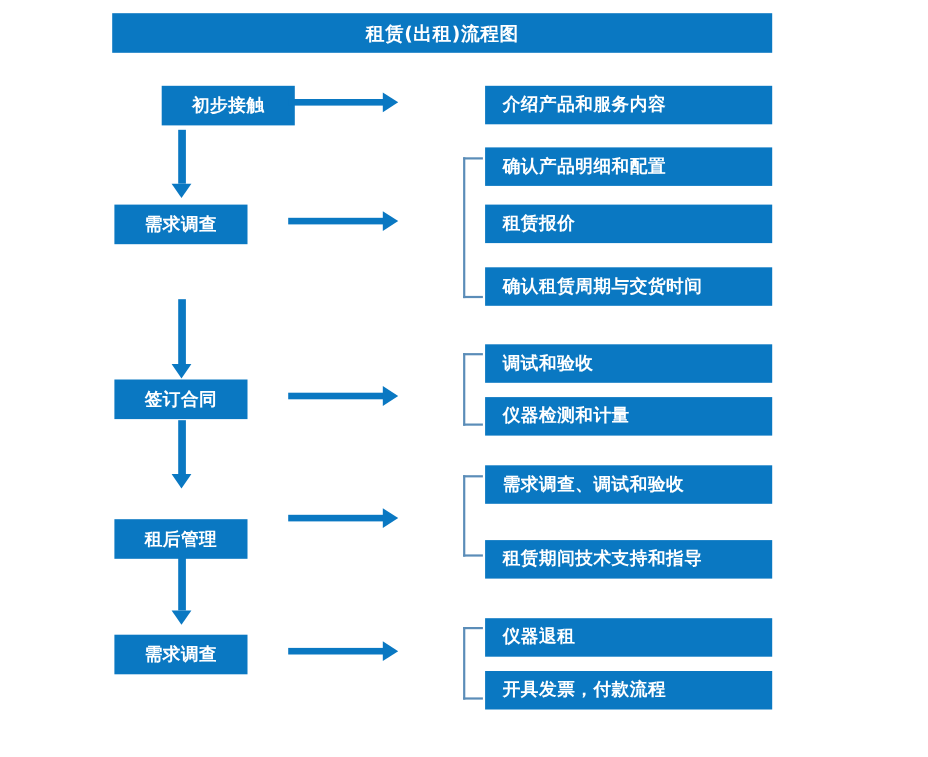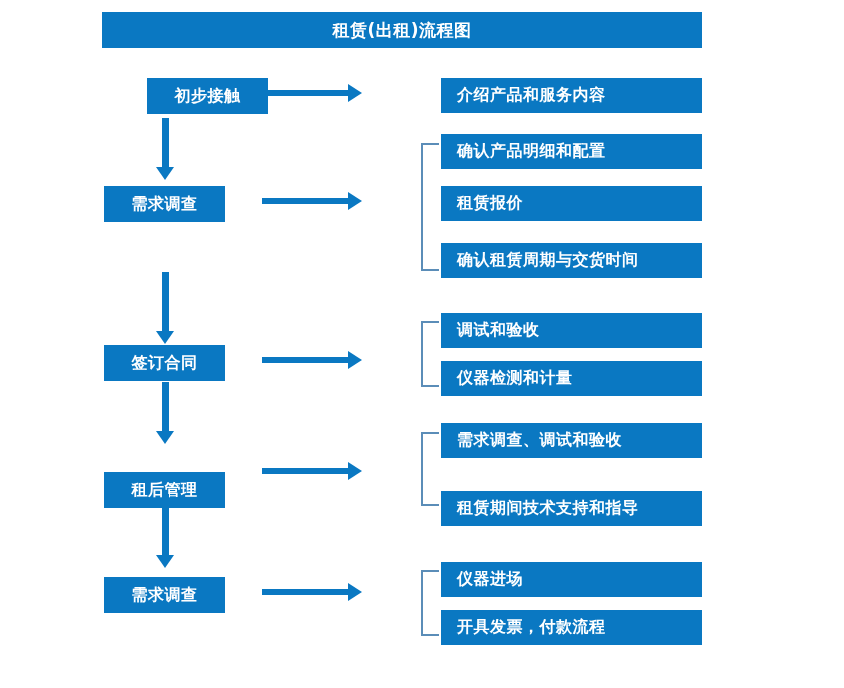--- a/index.html
+++ b/index.html
@@ -187,16 +187,16 @@
 
   <div class="box stage-box" style="top:577px;">需求调查</div>
 
   <div class="h-arrow" style="top:583px;">
     <span class="shaft"></span>
     <span class="head"></span>
   </div>
 
   <div class="bracket" style="top:570px; height:66px;"></div>
 
-  <div class="box detail-box" style="top:562px;">仪器进场</div>
+  <div class="box detail-box" style="top:562px;">仪器退租</div>
   <div class="box detail-box" style="top:610px;text-align:right;">开具发票，付款流程</div>
 
 </div>
 
 </body></html>

